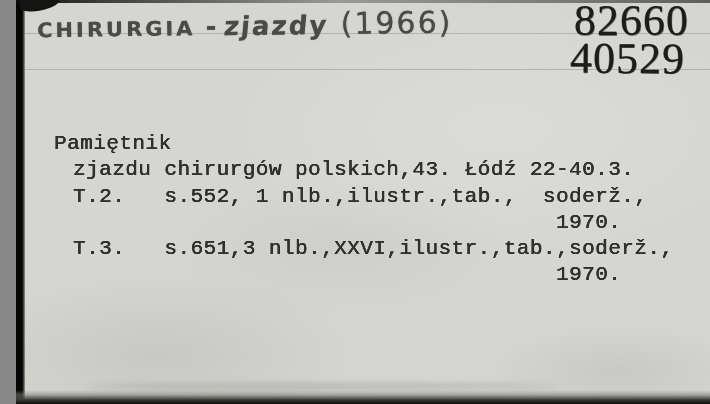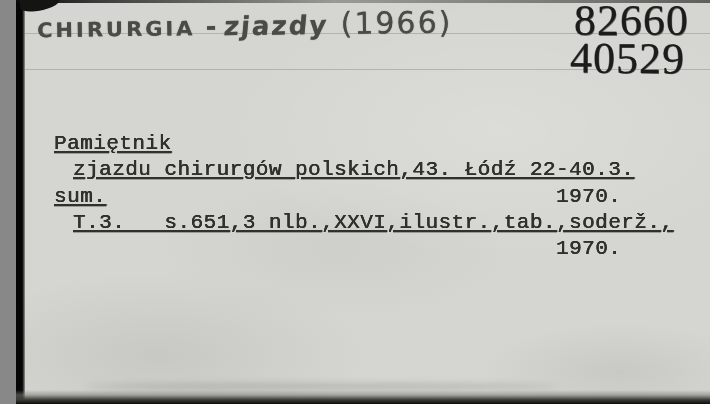--- a/index.html
+++ b/index.html
@@ -55,21 +55,20 @@
     text-shadow:.6px .6px 0 rgba(25,25,23,.55), -.5px 0 0 rgba(25,25,23,.4);
   }
   .stamp-line{display:block;}
   .stamp-line.s2{transform:translateX(-4px) rotate(.4deg);}
   
   .typeblock{
     position:absolute;left:38px;top:131px;right:21px;
     font-size:21px;line-height:26.3px;color:#30302c;
     letter-spacing:.45px;
     text-shadow:.35px 0 0 currentColor, 0 .35px 0 currentColor;
-    text-decoration:underline;
   }
   .tline{position:relative;white-space:pre;height:26.3px;}
   .tline.ind{padding-left:19px;}
   .yr{position:absolute;left:502px;top:0;}
 </style>
 </head>
 <body>
 
 <div class="card">
 
@@ -84,21 +83,22 @@
   </div>
 
   <div class="stamp">
     <span class="stamp-line">82660</span>
     <span class="stamp-line s2">40529</span>
   </div>
 
   <div class="typeblock">
     <div class="tline"><span>Pamiętnik</span></div>
     <div class="tline ind"><span>zjazdu chirurgów polskich,43. Łódź 22-40.3.</span></div>
-    <div class="tline"><span>sum.</span><span class="yr">1970.</span></div>
+    <div class="tline ind"><span>T.2.   s.552, 1 nlb.,ilustr.,tab.,  soderž.,</span></div>
+    <div class="tline"><span class="yr">1970.</span></div>
     <div class="tline ind"><span>T.3.   s.651,3 nlb.,XXVI,ilustr.,tab.,soderž.,</span></div>
     <div class="tline"><span class="yr">1970.</span></div>
   </div>
 
   <div class="smudge"></div>
   <div class="edge-left"></div>
   <div class="edge-top"></div>
   <div class="corner-blob"></div>
   <div class="edge-right"></div>
   <div class="edge-bottom"></div>

